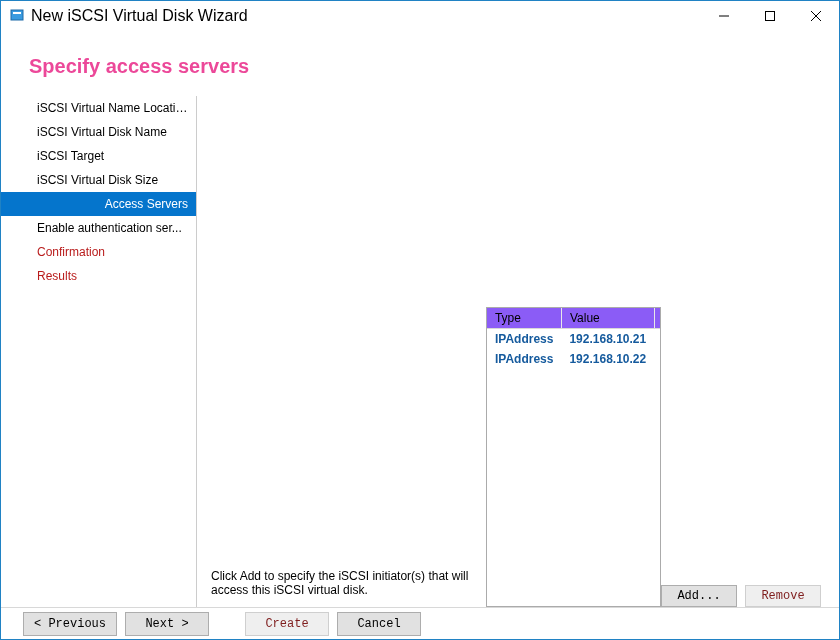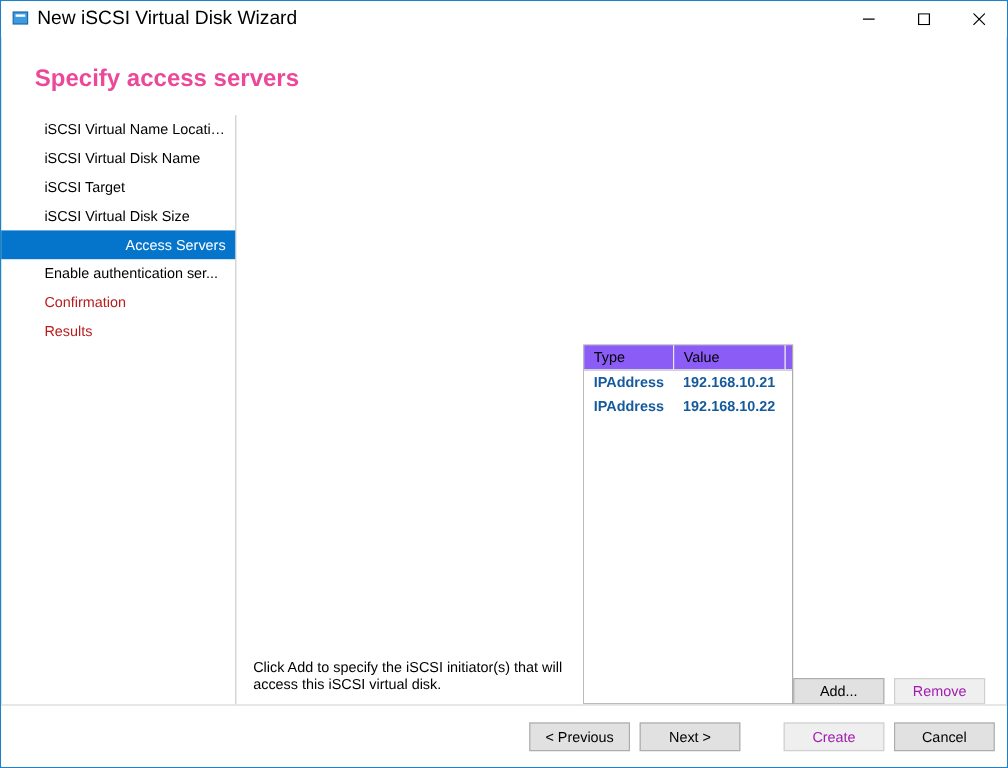--- a/index.html
+++ b/index.html
@@ -127,38 +127,38 @@
   .grid-buttons {
     margin-top: 6px;
     display: flex;
     gap: 8px;
   }
   .btn {
     min-width: 76px;
     height: 22px;
     background: #e1e1e1;
     border: 1px solid #adadad;
-    font-family: Liberation Sans, sans-serif;
+    font-family: Liberation Mono, monospace;
     font-size: 12px;
     padding: 0 10px;
     cursor: default;
   }
   .btn:disabled {
-    color: #a21caf;
+    color: #7f1d1d;
     background: #efefef;
     border-color: #cfcfcf;
   }
   .footer {
-    height: 52px;
+    height: 32px;
     border-top: 1px solid #d8d8d8;
     display: flex;
     align-items: center;
-    justify-content: flex-end;
+    justify-content: flex-start;
     gap: 8px;
-    padding: 0 10px;
+    padding: 0 22px;
     background: #fff;
   }
   .footer .btn { min-width: 84px; height: 24px; }
   .footer-gap { width: 20px; }
 </style>
 </head>
 <body>
 
 <div class="window">
 

